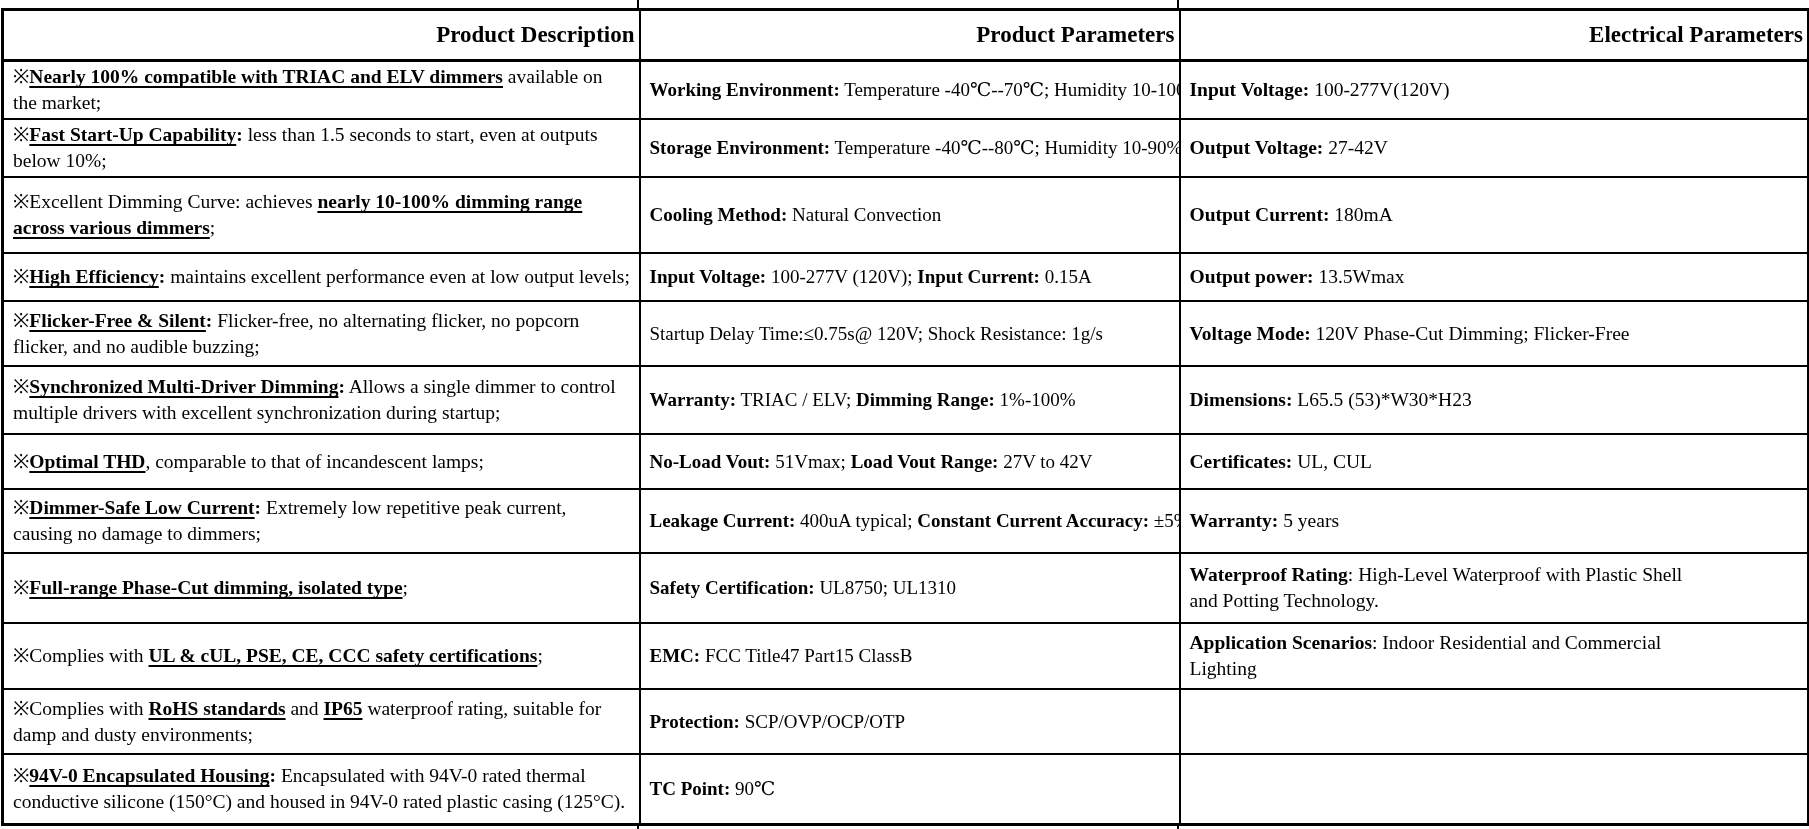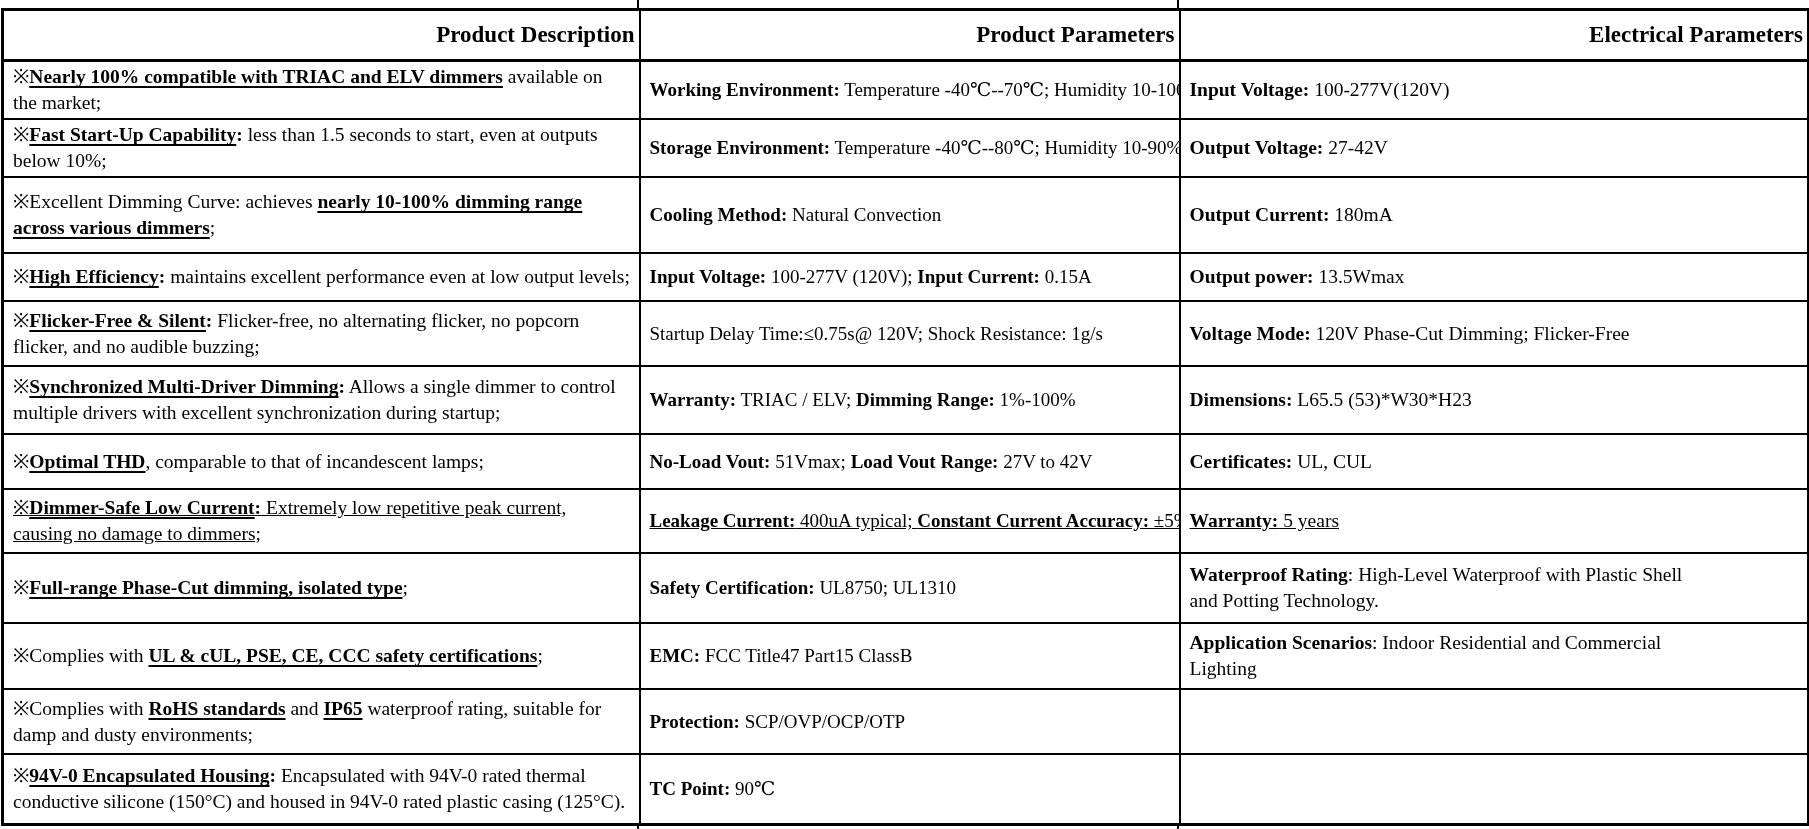--- a/index.html
+++ b/index.html
@@ -97,21 +97,21 @@
         <tr style="height: 68px;">
           <td><span>※</span><span class="b u">Synchronized Multi-Driver Dimming</span><span class="b">:</span><span> Allows a single dimmer to control multiple drivers with excellent synchronization during startup;</span></td>
           <td><span class="b">Warranty:</span><span> TRIAC / ELV; </span><span class="b">Dimming Range:</span><span> 1%-100%</span></td>
           <td><span class="b">Dimensions:</span><span> L65.5 (53)*W30*H23</span></td>
         </tr>
         <tr style="height: 55px;">
           <td><span>※</span><span class="b u">Optimal THD</span><span>, comparable to that of incandescent lamps;</span></td>
           <td><span class="b">No-Load Vout:</span><span> 51Vmax; </span><span class="b">Load Vout Range:</span><span> 27V to 42V</span></td>
           <td><span class="b">Certificates:</span><span> UL, CUL</span></td>
         </tr>
-        <tr style="height: 64px; text-decoration: underline;">
+        <tr style="height: 64px;">
           <td><span>※</span><span class="b u">Dimmer-Safe Low Current</span><span class="b">:</span><span> Extremely low repetitive peak current, causing no damage to dimmers;</span></td>
           <td><span class="b">Leakage Current:</span><span> 400uA typical; </span><span class="b">Constant Current Accuracy:</span><span> ±5%</span></td>
           <td><span class="b">Warranty:</span><span> 5 years</span></td>
         </tr>
         <tr style="height: 70px;">
           <td><span>※</span><span class="b u">Full-range Phase-Cut dimming, isolated type</span><span>;</span></td>
           <td><span class="b">Safety Certification:</span><span> UL8750; UL1310</span></td>
           <td><span class="b">Waterproof Rating</span><span>: High-Level Waterproof with Plastic Shell and Potting Technology.</span></td>
         </tr>
         <tr style="height: 66px;">

